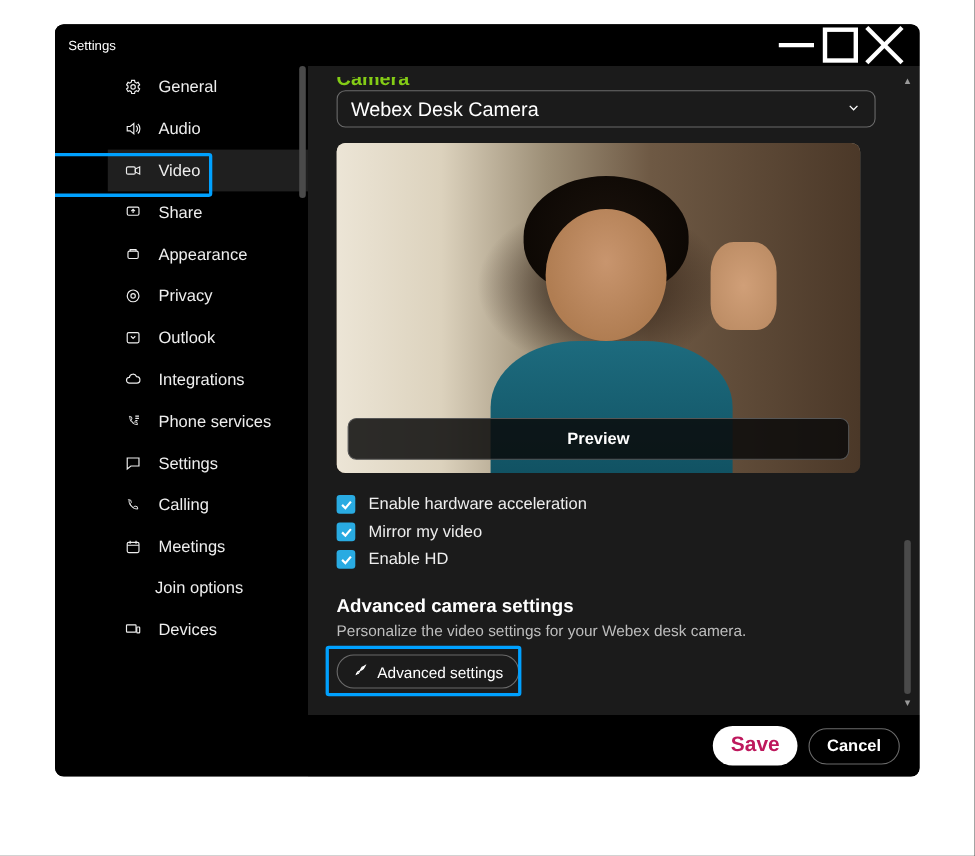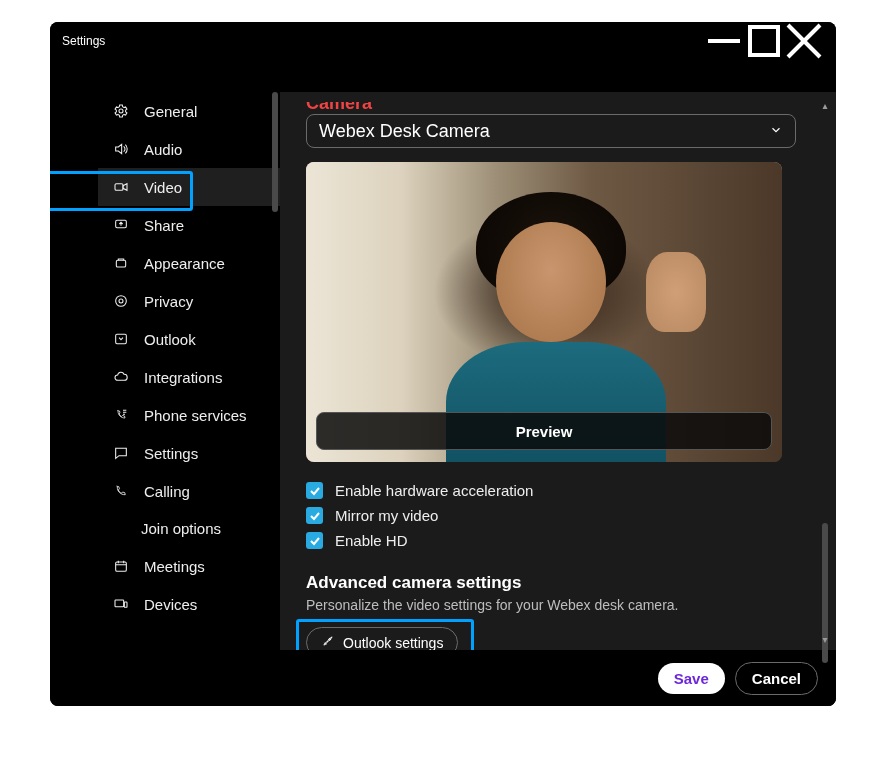--- a/index.html
+++ b/index.html
@@ -15,21 +15,20 @@
     top: 22px;
     left: 50px;
     width: 786px;
     height: 684px;
     background: #000000;
     border-radius: 8px;
     overflow: hidden;
     color: #fff;
     display: flex;
     flex-direction: column;
-    gap: 32px;
   }
   .titlebar {
     height: 38px;
     display: flex;
     align-items: center;
     padding: 0 12px;
     background: #000;
   }
   .titlebar-title {
     font-size: 12px;
@@ -114,21 +113,21 @@
   }
   .main-scroll {
     flex: 1;
     overflow: hidden;
     padding: 10px 40px 10px 26px;
     position: relative;
   }
   .section-label-cut {
     font-size: 18px;
     font-weight: 600;
-    color: #ef4444;
+    color: #84cc16;
     height: 10px;
     overflow: hidden;
     position: relative;
   }
   .section-label-cut span {
     position: absolute;
     bottom: -2px;
   }
   .camera-select {
     margin-top: 2px;
@@ -274,24 +273,24 @@
     height: 56px;
     background: #000;
     display: flex;
     align-items: center;
     justify-content: flex-end;
     gap: 10px;
     padding: 0 18px;
   }
   .btn-save {
     background: #fff;
-    color: #6d28d9;
+    color: #be185d;
     border-radius: 18px;
     padding: 7px 16px;
-    font-size: 15px;
+    font-size: 19px;
     font-weight: 600;
     border: none;
   }
   .btn-cancel {
     background: #000;
     color: #fff;
     border: 1px solid #6b6b6b;
     border-radius: 18px;
     padding: 7px 16px;
     font-size: 15px;
@@ -432,32 +431,32 @@
 
         <div class="sidebar-item">
           <span class="icon">
               <svg viewBox="0 0 24 24" fill="none" stroke="currentColor" stroke-width="1.6">
                 <path d="M5 4c0 9 6 15 15 15l-1-4-4-1-2 2c-3-1-5-3-6-6l2-2-1-4-4-1z" transform="scale(0.8) translate(3 3)"></path>
               </svg>
             </span>
           <span>Calling</span>
         </div>
 
+        <div class="sidebar-item">
+          <span class="icon">
+              <svg viewBox="0 0 24 24" fill="none" stroke="currentColor" stroke-width="1.6">
+                <rect x="4" y="6" width="16" height="14" rx="2"></rect>
+                <path d="M4 10h16M8 4v4M16 4v4"></path>
+              </svg>
+            </span>
+          <span>Meetings</span>
+        </div>
+
         <div class="sidebar-item sub-item">
           <span>Join options</span>
-        </div>
-
-        <div class="sidebar-item">
-          <span class="icon">
-              <svg viewBox="0 0 24 24" fill="none" stroke="currentColor" stroke-width="1.6">
-                <rect x="4" y="6" width="16" height="14" rx="2"></rect>
-                <path d="M4 10h16M8 4v4M16 4v4"></path>
-              </svg>
-            </span>
-          <span>Meetings</span>
         </div>
 
         <div class="sidebar-item">
           <span class="icon">
               <svg viewBox="0 0 24 24" fill="none" stroke="currentColor" stroke-width="1.6">
                 <rect x="3" y="6" width="13" height="10" rx="1"></rect>
                 <rect x="17" y="9" width="4" height="8" rx="1"></rect>
               </svg>
             </span>
           <span>Devices</span>
@@ -529,21 +528,21 @@
 
         <div class="adv-btn-wrap">
           <div class="adv-btn">
             <span>
               <svg viewBox="0 0 24 24" fill="none" stroke="currentColor" stroke-width="1.6">
                   <path d="M5 19c1-3 3-5 6-6 3-1 6-4 8-8-4 2-7 5-8 8-1 3-3 5-6 6z"></path>
                   <circle cx="15" cy="9" r="1.5"></circle>
                   <path d="M6 15l3 3"></path>
                 </svg>
             </span>
-            <span>Outlook settings</span>
+            <span>Advanced settings</span>
           </div>
           <div class="hl" style="left:-10px; top:-8px; width:178px; height:46px;"></div>
         </div>
 
       </div>
 
       <div class="main-right-scroll">
         <div class="arrow">▴</div>
         <div class="thumb"></div>
         <div class="arrow bottom">▾</div>

